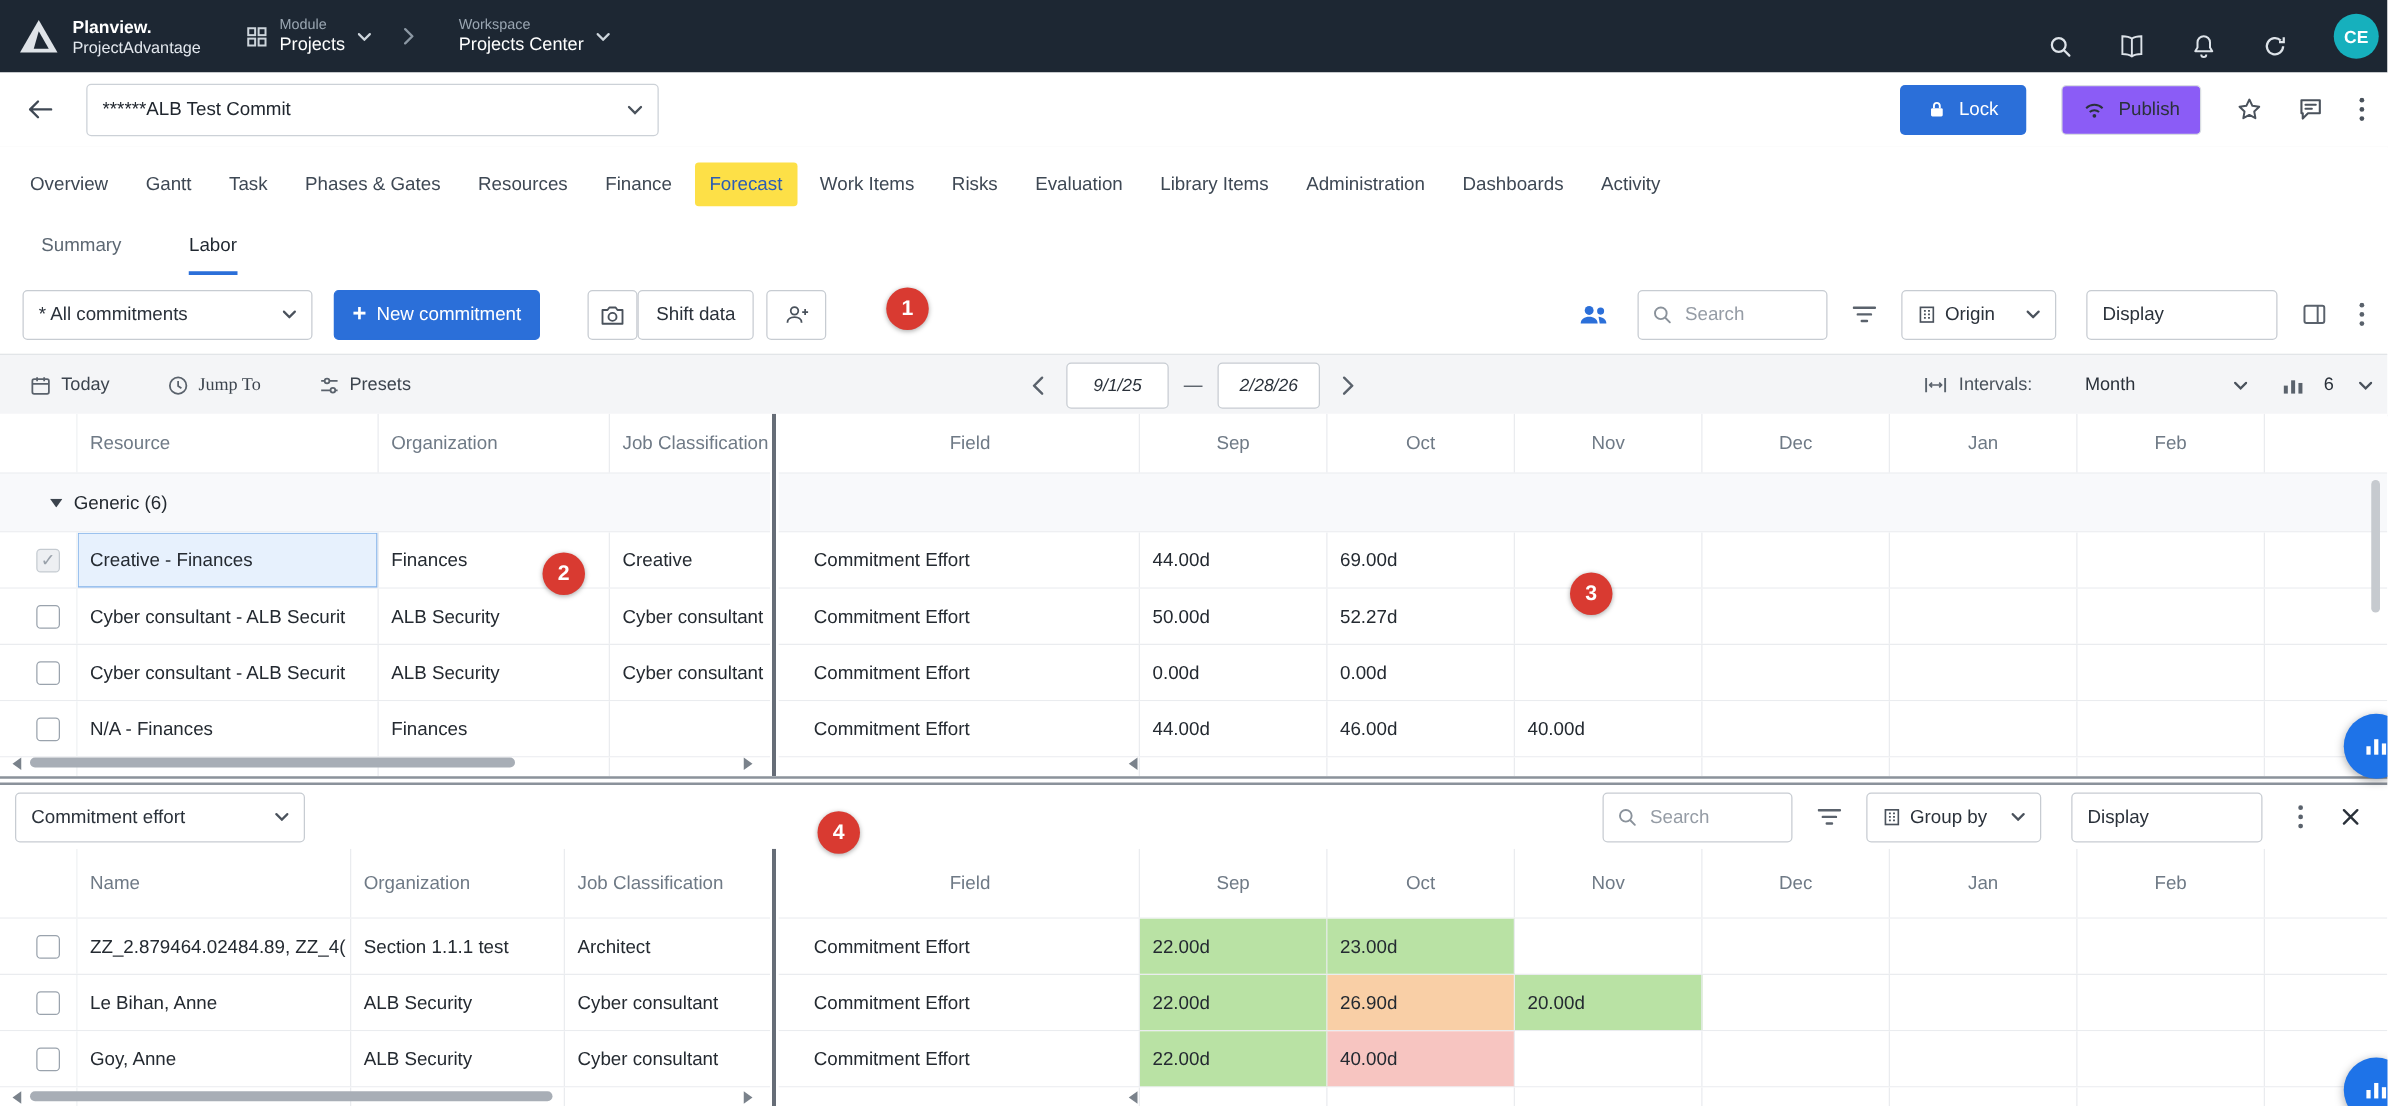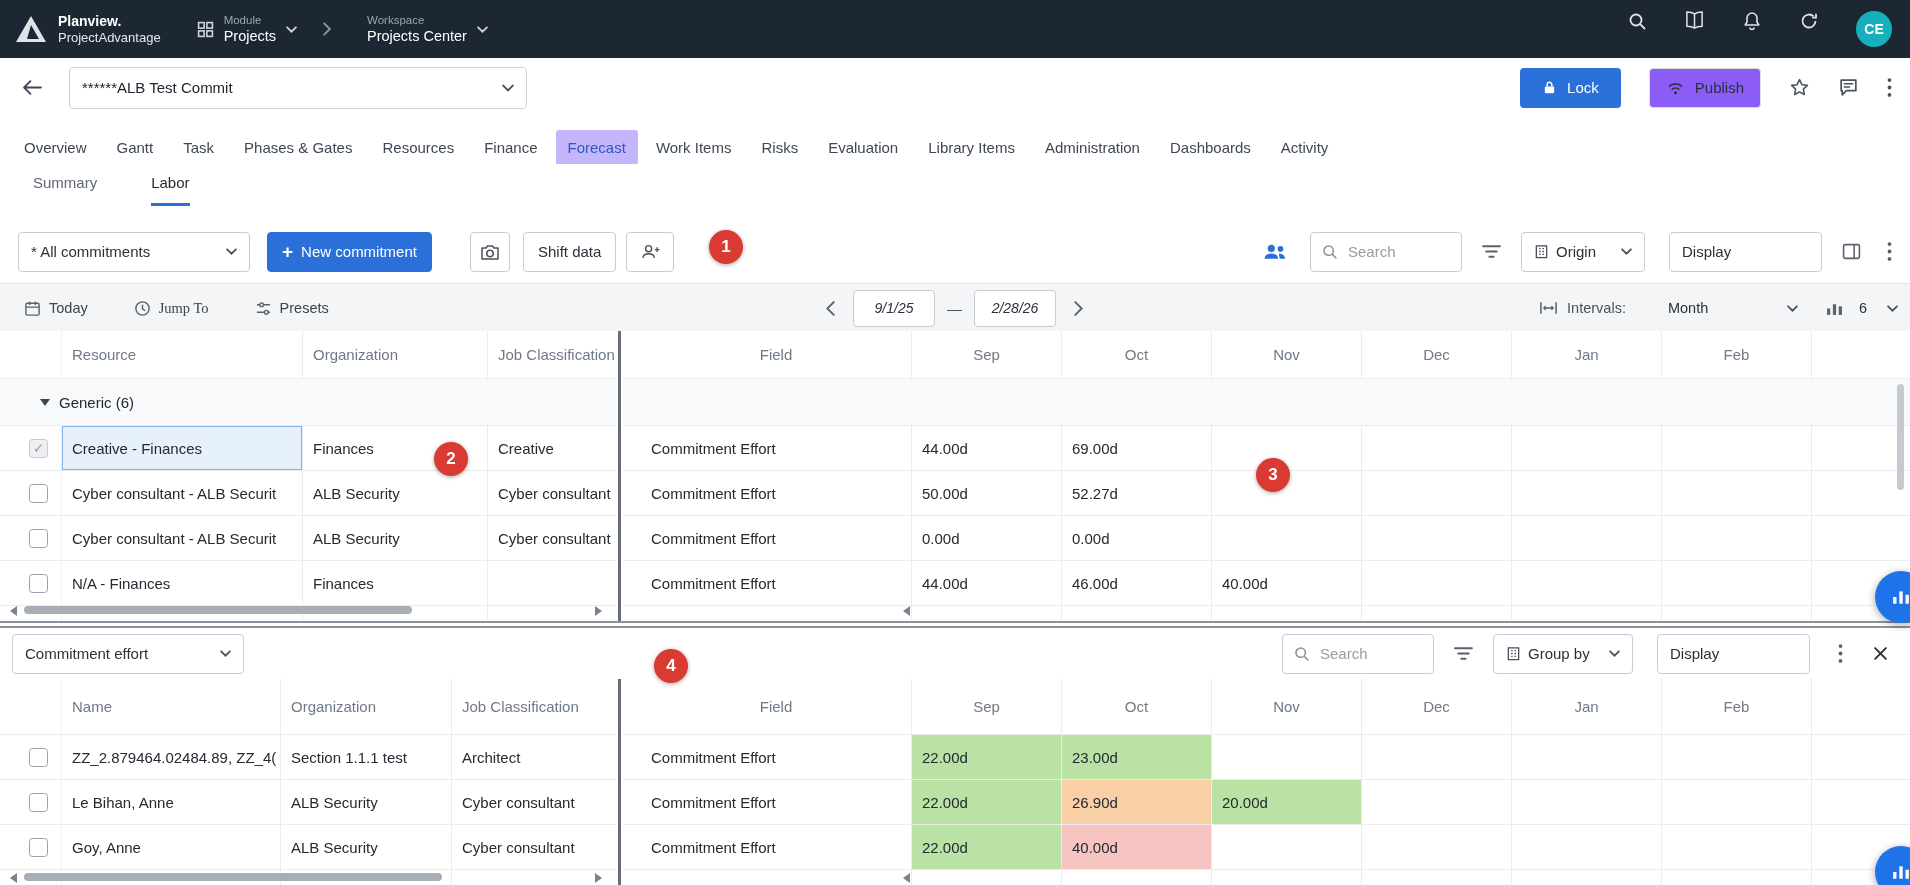--- a/index.html
+++ b/index.html
@@ -10,58 +10,58 @@
   
   .topbar{top:0;height:58px;background:#1d2733;display:flex;align-items:center;color:#e8ecf0;}
   .brand{display:flex;align-items:center;gap:10px;padding-left:14px;cursor:pointer;}
   .b1{font-size:14px;font-weight:bold;color:#fff;line-height:1.2;}
   .b2{font-size:13px;color:#e3e8ee;line-height:1.2;}
   .tb-item{display:flex;align-items:center;gap:10px;margin-left:36px;cursor:pointer;}
   .tb-small{display:block;font-size:11.5px;color:#9aa6b2;line-height:1.25;}
   .tb-value{display:block;font-size:14.5px;color:#fff;line-height:1.25;}
   .tb-caret{color:#cdd5dc;}
   .crumb-sep{margin-left:26px;color:#8b97a3;}
-  .tb-right{margin-left:auto;display:flex;align-items:flex-start;gap:37px;padding-right:18px;color:#dde3e9;}
+  .tb-right{margin-left:auto;display:flex;align-items:flex-end;gap:37px;padding-right:7px;color:#dde3e9;}
   .tb-ic{cursor:pointer;color:#dde3e9;}
   .avatar{width:36px;height:36px;border-radius:50%;background:#16b0bd;color:#fff;font-size:14px;
     font-weight:bold;display:flex;align-items:center;justify-content:center;cursor:pointer;}
 
   
   .hdr{top:58px;height:59px;background:#fff;border-bottom:1px solid #eceef0;display:flex;align-items:center;}
   .back{margin-left:16px;color:#3f4854;background:none;border:none;cursor:pointer;}
   .title-combo{margin-left:20px;width:432px;height:40px;border:1px solid #ccd1d7;border-radius:4px;
     display:flex;align-items:center;justify-content:space-between;padding:0 12px;font-size:15px;color:#20262e;cursor:pointer;}
   .hdr-right{margin-left:auto;display:flex;align-items:center;gap:28px;padding-right:18px;color:#4a525c;}
   .btn-lock{background:#2b6fd9;color:#fff;height:40px;padding:0 22px;border:none;border-radius:4px;
     display:flex;gap:10px;align-items:center;font-size:15px;cursor:pointer;}
   .btn-publish{background:#8b5cf6;color:#2a313a;height:40px;padding:0 16px;border:1px solid #d9dde2;border-radius:4px;
     display:flex;gap:10px;align-items:center;font-size:15px;cursor:pointer;}
 
   
   .tabsrow{top:117px;height:61px;display:flex;align-items:center;padding-left:12px;gap:6px;background:#fff;}
   .tab{font-size:15px;color:#3e4854;padding:9px 12px;border-radius:3px;cursor:pointer;white-space:nowrap;}
-  .tab.active{background:#c4b5fd;color:#2b5cb5;}
-  .subtabs{top:164px;height:42px;display:flex;align-items:flex-end;padding-left:33px;gap:54px;background:#fff;}
+  .tab.active{background:#fde047;color:#2b5cb5;}
+  .subtabs{top:178px;height:42px;display:flex;align-items:flex-end;padding-left:33px;gap:54px;background:#fff;}
   .subtab{font-size:15px;color:#5d6873;padding-bottom:12px;border-bottom:3px solid transparent;cursor:pointer;}
   .subtab.active{color:#1f2730;border-bottom-color:#2b6fd9;}
 
   
   .toolbar{top:220px;height:63px;background:#fff;display:flex;align-items:center;}
   .select{height:40px;border:1px solid #c7ccd2;border-radius:4px;background:#fff;display:flex;align-items:center;
     padding:0 12px;font-size:15px;color:#2a313a;justify-content:space-between;gap:8px;cursor:pointer;box-sizing:border-box;}
   .btn{height:40px;border:1px solid #c7ccd2;border-radius:4px;background:#fff;font-size:15px;color:#2a313a;
     display:flex;align-items:center;gap:8px;padding:0 14px;cursor:pointer;box-sizing:border-box;}
   .btn.primary{background:#2b6fd9;border-color:#2b6fd9;color:#fff;}
   .iconbtn{width:40px;justify-content:center;padding:0;color:#4a525c;}
   .iconbtn.wide{width:48px;gap:4px;}
   .plus{font-size:19px;font-weight:bold;line-height:1;}
   .sel-commit{margin-left:18px;width:232px;}
   .btn-primary-m{margin-left:17px;}
   .cam-m{margin-left:38px;}
-  .shift-m{margin-left:13px;}
+  .shift-m{}
   .person-m{margin-left:10px;}
   .toolbar-right{position:absolute;right:0;top:0;height:100%;display:flex;align-items:center;padding-right:18px;}
   .people-ic{color:#2b6fd9;margin-right:22px;cursor:pointer;}
   .search{width:152px;height:40px;border:1px solid #c7ccd2;border-radius:4px;display:flex;align-items:center;
     padding:0 10px;gap:8px;color:#8a929b;box-sizing:border-box;background:#fff;}
   .search input{border:none;outline:none;width:100%;font-size:15px;color:#2a313a;background:transparent;}
   .search input::placeholder{color:#959ca5;}
   .tool-ic{color:#5a626c;cursor:pointer;}
   .filter-m{margin:0 20px;}
   .sel-origin{width:124px;}

